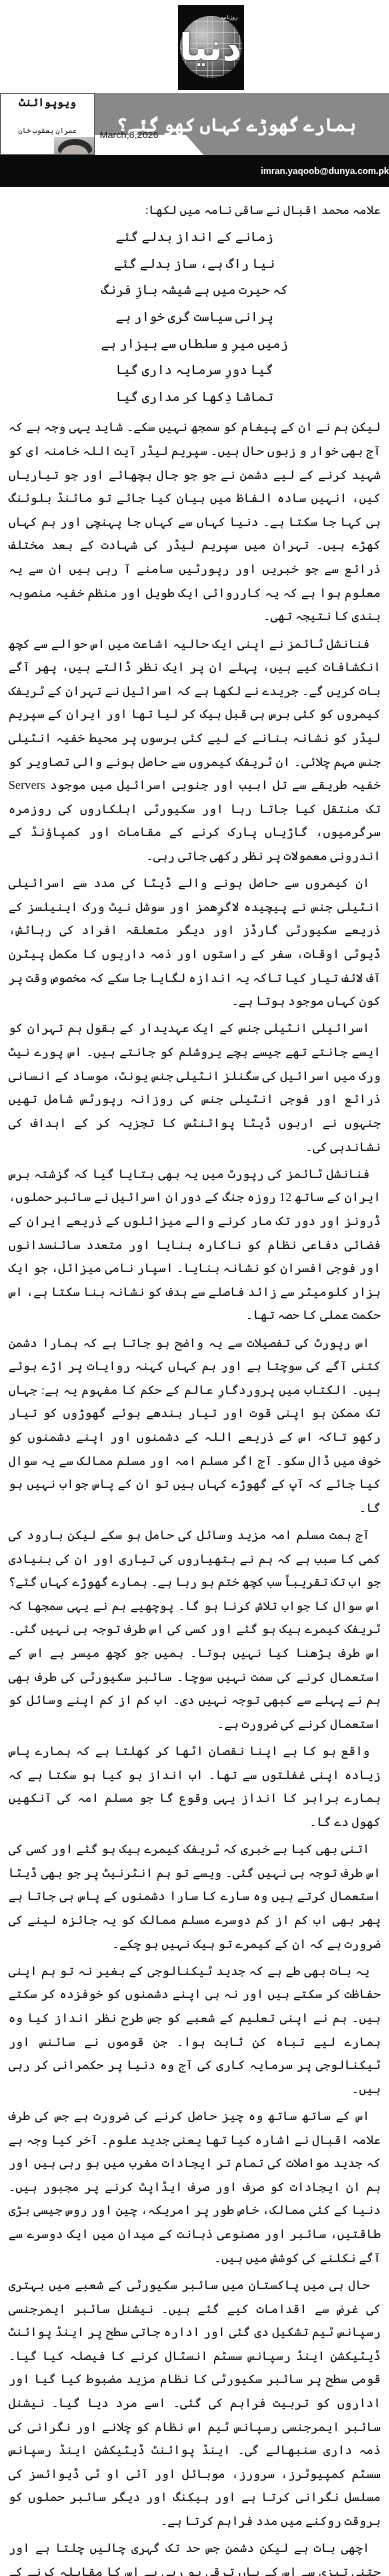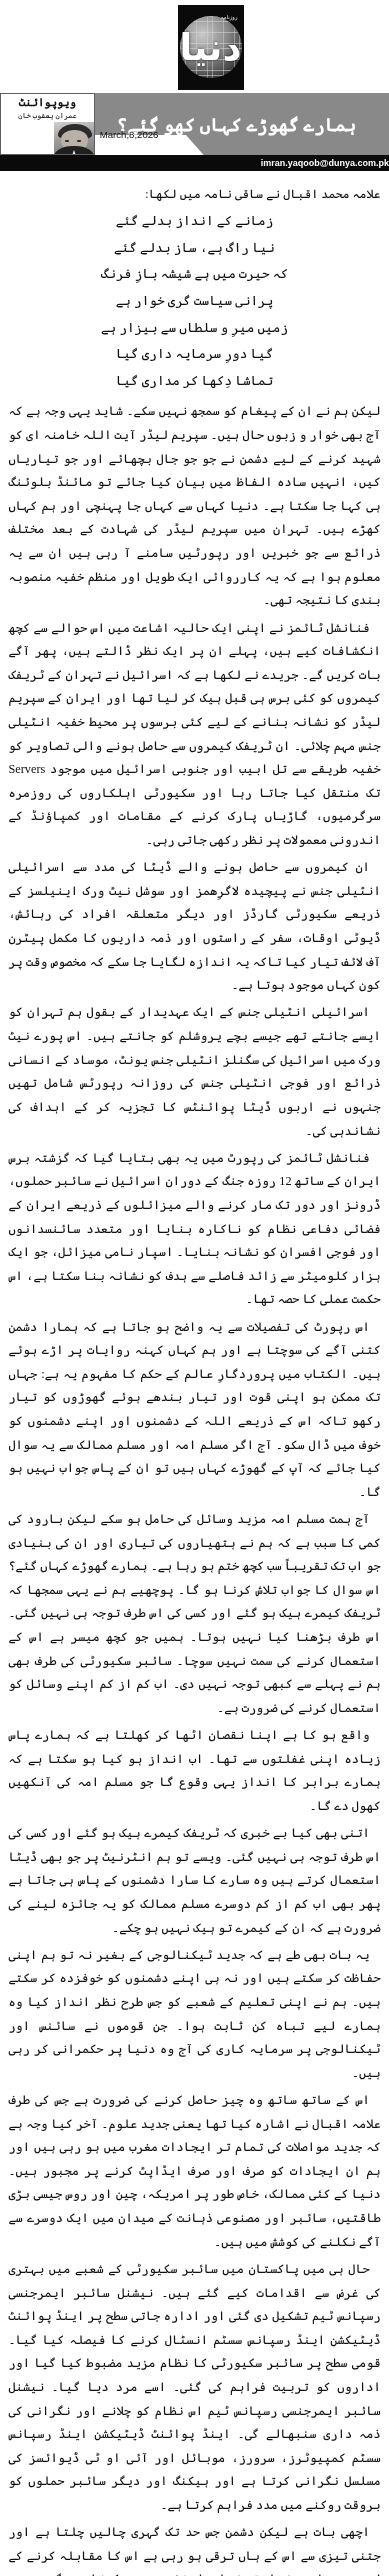--- a/index.html
+++ b/index.html
@@ -146,21 +146,21 @@
     box-sizing: border-box;
   }
   .viewpoint-label {
     font-size: 10.8px;
     font-weight: 700;
     color: #111;
     line-height: 1;
     white-space: nowrap;
   }
   .author-name {
-    margin-top: 3px;
+    margin-top: 18px;
     font-size: 7.2px;
     color: #111;
     white-space: nowrap;
   }
   .author-photo {
     flex: 0 0 40px;
     width: 40px;
     position: relative;
     background: linear-gradient(170deg, #cfcfcf 0%, #9d9d9d 40%, #6d6d6d 100%);
     overflow: hidden;
@@ -207,21 +207,21 @@
     left: 50%; bottom: 0;
     margin-left: -4.2px;
     width: 8.4px; height: 12px;
     background: #efefef;
     clip-path: polygon(50% 0, 100% 100%, 0 100%);
   }
 
   
   .emailbar {
     width: 389px;
-    height: 16px;
+    height: 32px;
     background: #0a0a0a;
     display: flex;
     align-items: center;
     justify-content: flex-start;
     box-sizing: border-box;
     padding-left: 15px;
   }
   .email-text {
     color: #ffffff;
     font-family: "Liberation Sans", sans-serif;

